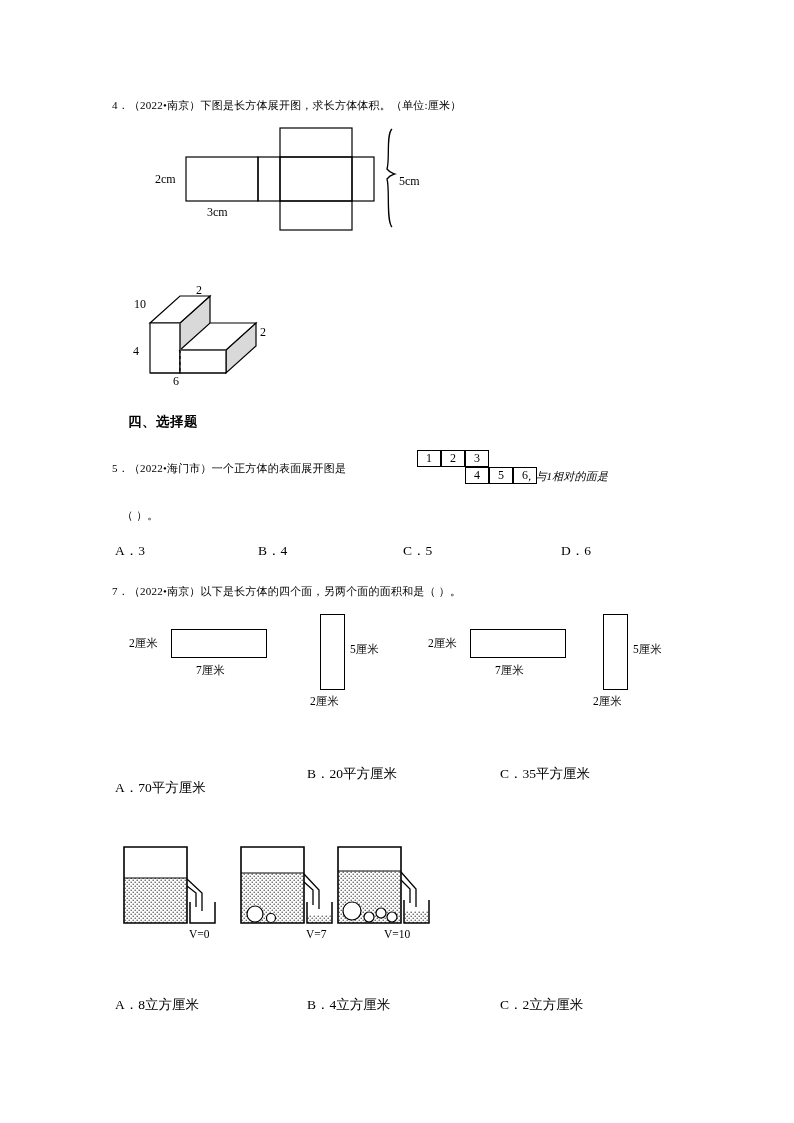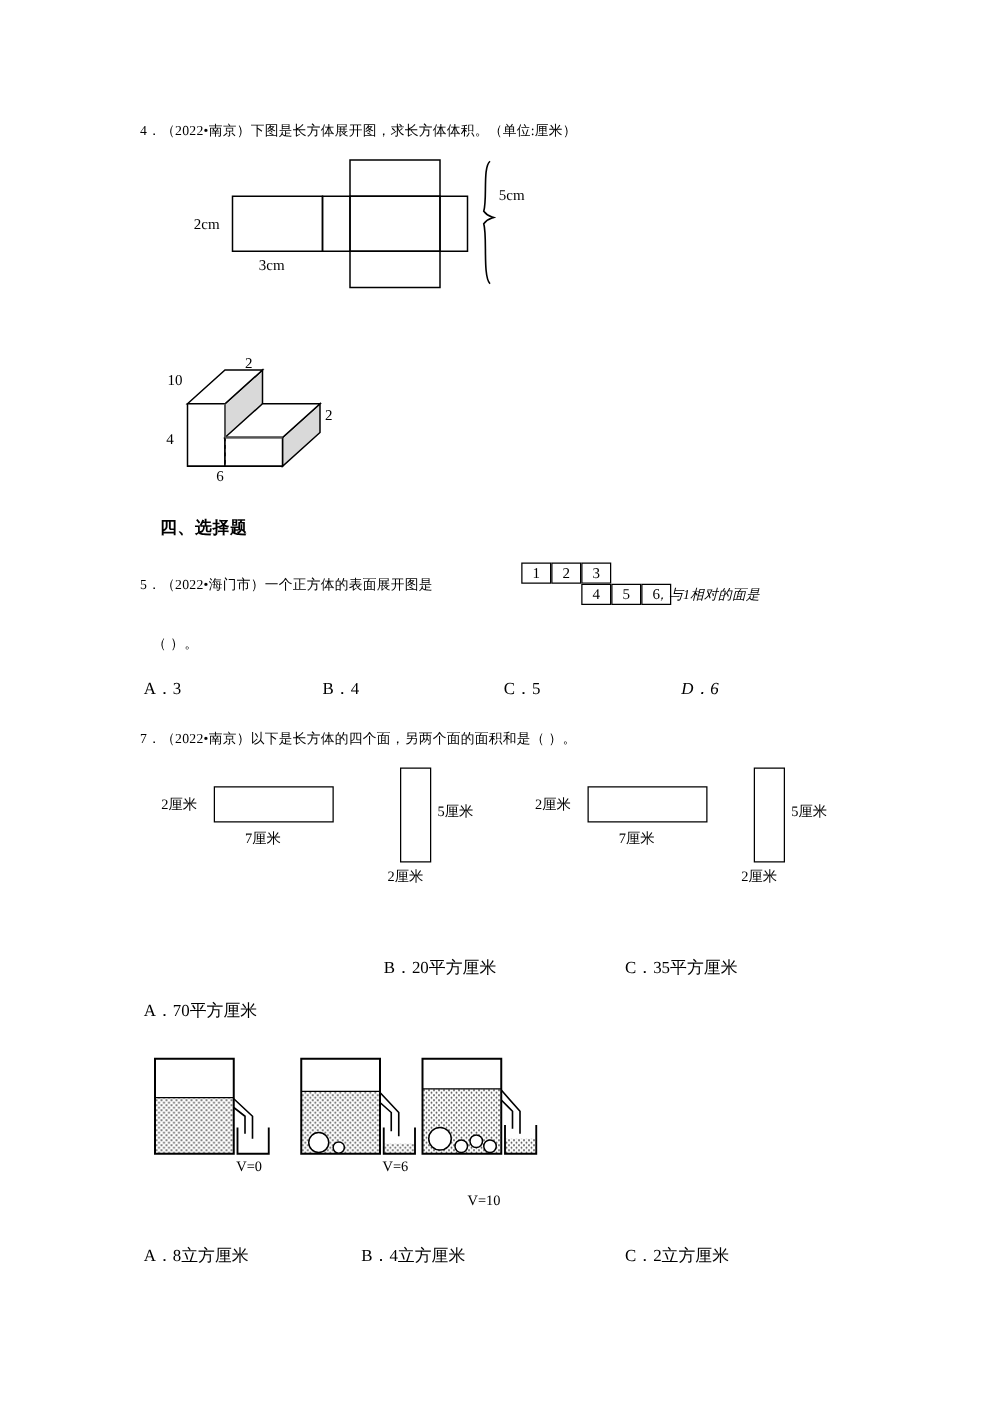--- a/index.html
+++ b/index.html
@@ -91,21 +91,21 @@
         <rect x="140" y="3" width="72" height="29"></rect>
 
         <rect x="140" y="76" width="72" height="29"></rect>
       </g>
 
       <path d="M 252 4 C 246 9, 250 34, 247 44 C 250 48, 252 48, 255 49 C 252 50, 250 50, 247 54 C 250 64, 246 96, 252 102" fill="none" stroke="#000" stroke-width="1.3"></path>
     </svg>
   </div>
   <div class="lbl" style="left:155px; top:172px;">2cm</div>
   <div class="lbl" style="left:207px; top:205px;">3cm</div>
-  <div class="lbl" style="left:399px; top:149px;">5cm</div>
+  <div class="lbl" style="left:399px; top:174px;">5cm</div>
 
 
   <div class="svgwrap" style="left:118px; top:278px;">
     <svg width="200" height="108" viewBox="0 0 200 108">
 
       <polygon points="62,45 92,18 92,58 62,85" fill="#d9d9d9" stroke="#000" stroke-width="1.2"></polygon>
 
       <polygon points="108,72 138,45 138,68 108,95" fill="#d9d9d9" stroke="#000" stroke-width="1.2"></polygon>
 
       <polygon points="32,45 62,18 92,18 62,45" fill="#ffffff" stroke="#000" stroke-width="1.2"></polygon>
@@ -143,41 +143,41 @@
     <div class="cubecell" style="left:96px; top:17px; width:24px; height:17px;">6</div>
   </div>
 
   <div class="qline" style="left:524px; top:468px;font-style:italic;">，与1相对的面是</div>
 
   <div class="qline" style="left:122px; top:507px;">（    ）。</div>
 
   <div class="opt" style="left:115px; top:542px;">A．3</div>
   <div class="opt" style="left:258px; top:542px;">B．4</div>
   <div class="opt" style="left:403px; top:542px;">C．5</div>
-  <div class="opt" style="left:545px; top:542px;font-style:italic;">D．6</div>
+  <div class="opt" style="left:561px; top:542px;">D．6</div>
 
   <div class="qline" style="left:112px; top:583px;">7．（2022•南京）以下是长方体的四个面，另两个面的面积和是（      ）。</div>
 
   <div class="box" style="left:171px; top:629px; width:96px; height:29px;"></div>
   <div class="lbl-sm" style="left:129px; top:636px;">2厘米</div>
   <div class="lbl-sm" style="left:196px; top:663px;">7厘米</div>
 
   <div class="box" style="left:320px; top:614px; width:25px; height:76px;"></div>
   <div class="lbl-sm" style="left:350px; top:642px;">5厘米</div>
   <div class="lbl-sm" style="left:310px; top:694px;">2厘米</div>
 
   <div class="box" style="left:470px; top:629px; width:96px; height:29px;"></div>
   <div class="lbl-sm" style="left:428px; top:636px;">2厘米</div>
   <div class="lbl-sm" style="left:495px; top:663px;">7厘米</div>
 
   <div class="box" style="left:603px; top:614px; width:25px; height:76px;"></div>
   <div class="lbl-sm" style="left:633px; top:642px;">5厘米</div>
   <div class="lbl-sm" style="left:593px; top:694px;">2厘米</div>
 
-  <div class="opt" style="left:115px; top:800px;">A．70平方厘米</div>
+  <div class="opt" style="left:115px; top:779px;">A．70平方厘米</div>
   <div class="opt" style="left:307px; top:765px;">B．20平方厘米</div>
   <div class="opt" style="left:500px; top:765px;">C．35平方厘米</div>
 
 
   <div class="svgwrap" style="left:118px; top:845px;">
     <svg width="110" height="100" viewBox="0 0 110 100">
       <defs>
         <pattern id="dots1" width="4" height="4" patternUnits="userSpaceOnUse">
           <circle cx="1.2" cy="1.2" r="0.75" fill="#4a4a4a"></circle>
           <circle cx="3.2" cy="3.2" r="0.75" fill="#4a4a4a"></circle>
@@ -210,21 +210,21 @@
       <circle cx="20" cy="69" r="8" fill="#ffffff" stroke="#000" stroke-width="1.2"></circle>
       <circle cx="36" cy="73" r="4.5" fill="#ffffff" stroke="#000" stroke-width="1.2"></circle>
 
       <path d="M 69 29 L 84 45 L 84 64" fill="none" stroke="#000" stroke-width="1.3"></path>
       <path d="M 69 37 L 78 45 L 78 60" fill="none" stroke="#000" stroke-width="1.3"></path>
 
       <rect x="72" y="70" width="25" height="8" fill="url(#dots2)"></rect>
       <path d="M 72 57 L 72 78 L 97 78 L 97 57" fill="none" stroke="#000" stroke-width="1.5"></path>
     </svg>
   </div>
-  <div class="lbl-sm" style="left:306px; top:928px;">V=6</div>
+  <div class="lbl-sm" style="left:306px; top:928px;">V=7</div>
 
   <div class="svgwrap" style="left:332px; top:845px;">
     <svg width="120" height="100" viewBox="0 0 120 100">
       <defs>
         <pattern id="dots3" width="4" height="4" patternUnits="userSpaceOnUse">
           <circle cx="1.2" cy="1.2" r="0.75" fill="#4a4a4a"></circle>
           <circle cx="3.2" cy="3.2" r="0.75" fill="#4a4a4a"></circle>
         </pattern>
       </defs>
       <rect x="6" y="26" width="63" height="52" fill="url(#dots3)"></rect>
@@ -236,19 +236,19 @@
       <circle cx="49" cy="68" r="5" fill="#ffffff" stroke="#000" stroke-width="1.2"></circle>
       <circle cx="60" cy="72" r="5" fill="#ffffff" stroke="#000" stroke-width="1.2"></circle>
 
       <path d="M 69 27 L 84 44 L 84 62" fill="none" stroke="#000" stroke-width="1.3"></path>
       <path d="M 69 35 L 78 44 L 78 58" fill="none" stroke="#000" stroke-width="1.3"></path>
 
       <rect x="72" y="66" width="25" height="12" fill="url(#dots3)"></rect>
       <path d="M 72 55 L 72 78 L 97 78 L 97 55" fill="none" stroke="#000" stroke-width="1.5"></path>
     </svg>
   </div>
-  <div class="lbl-sm" style="left:374px; top:928px;margin-top:27px;">V=10</div>
+  <div class="lbl-sm" style="left:384px; top:928px;">V=10</div>
 
   <div class="opt" style="left:115px; top:996px;">A．8立方厘米</div>
-  <div class="opt" style="left:289px; top:996px;">B．4立方厘米</div>
+  <div class="opt" style="left:307px; top:996px;">B．4立方厘米</div>
   <div class="opt" style="left:500px; top:996px;">C．2立方厘米</div>
 
 </div>
 
 </body></html>

